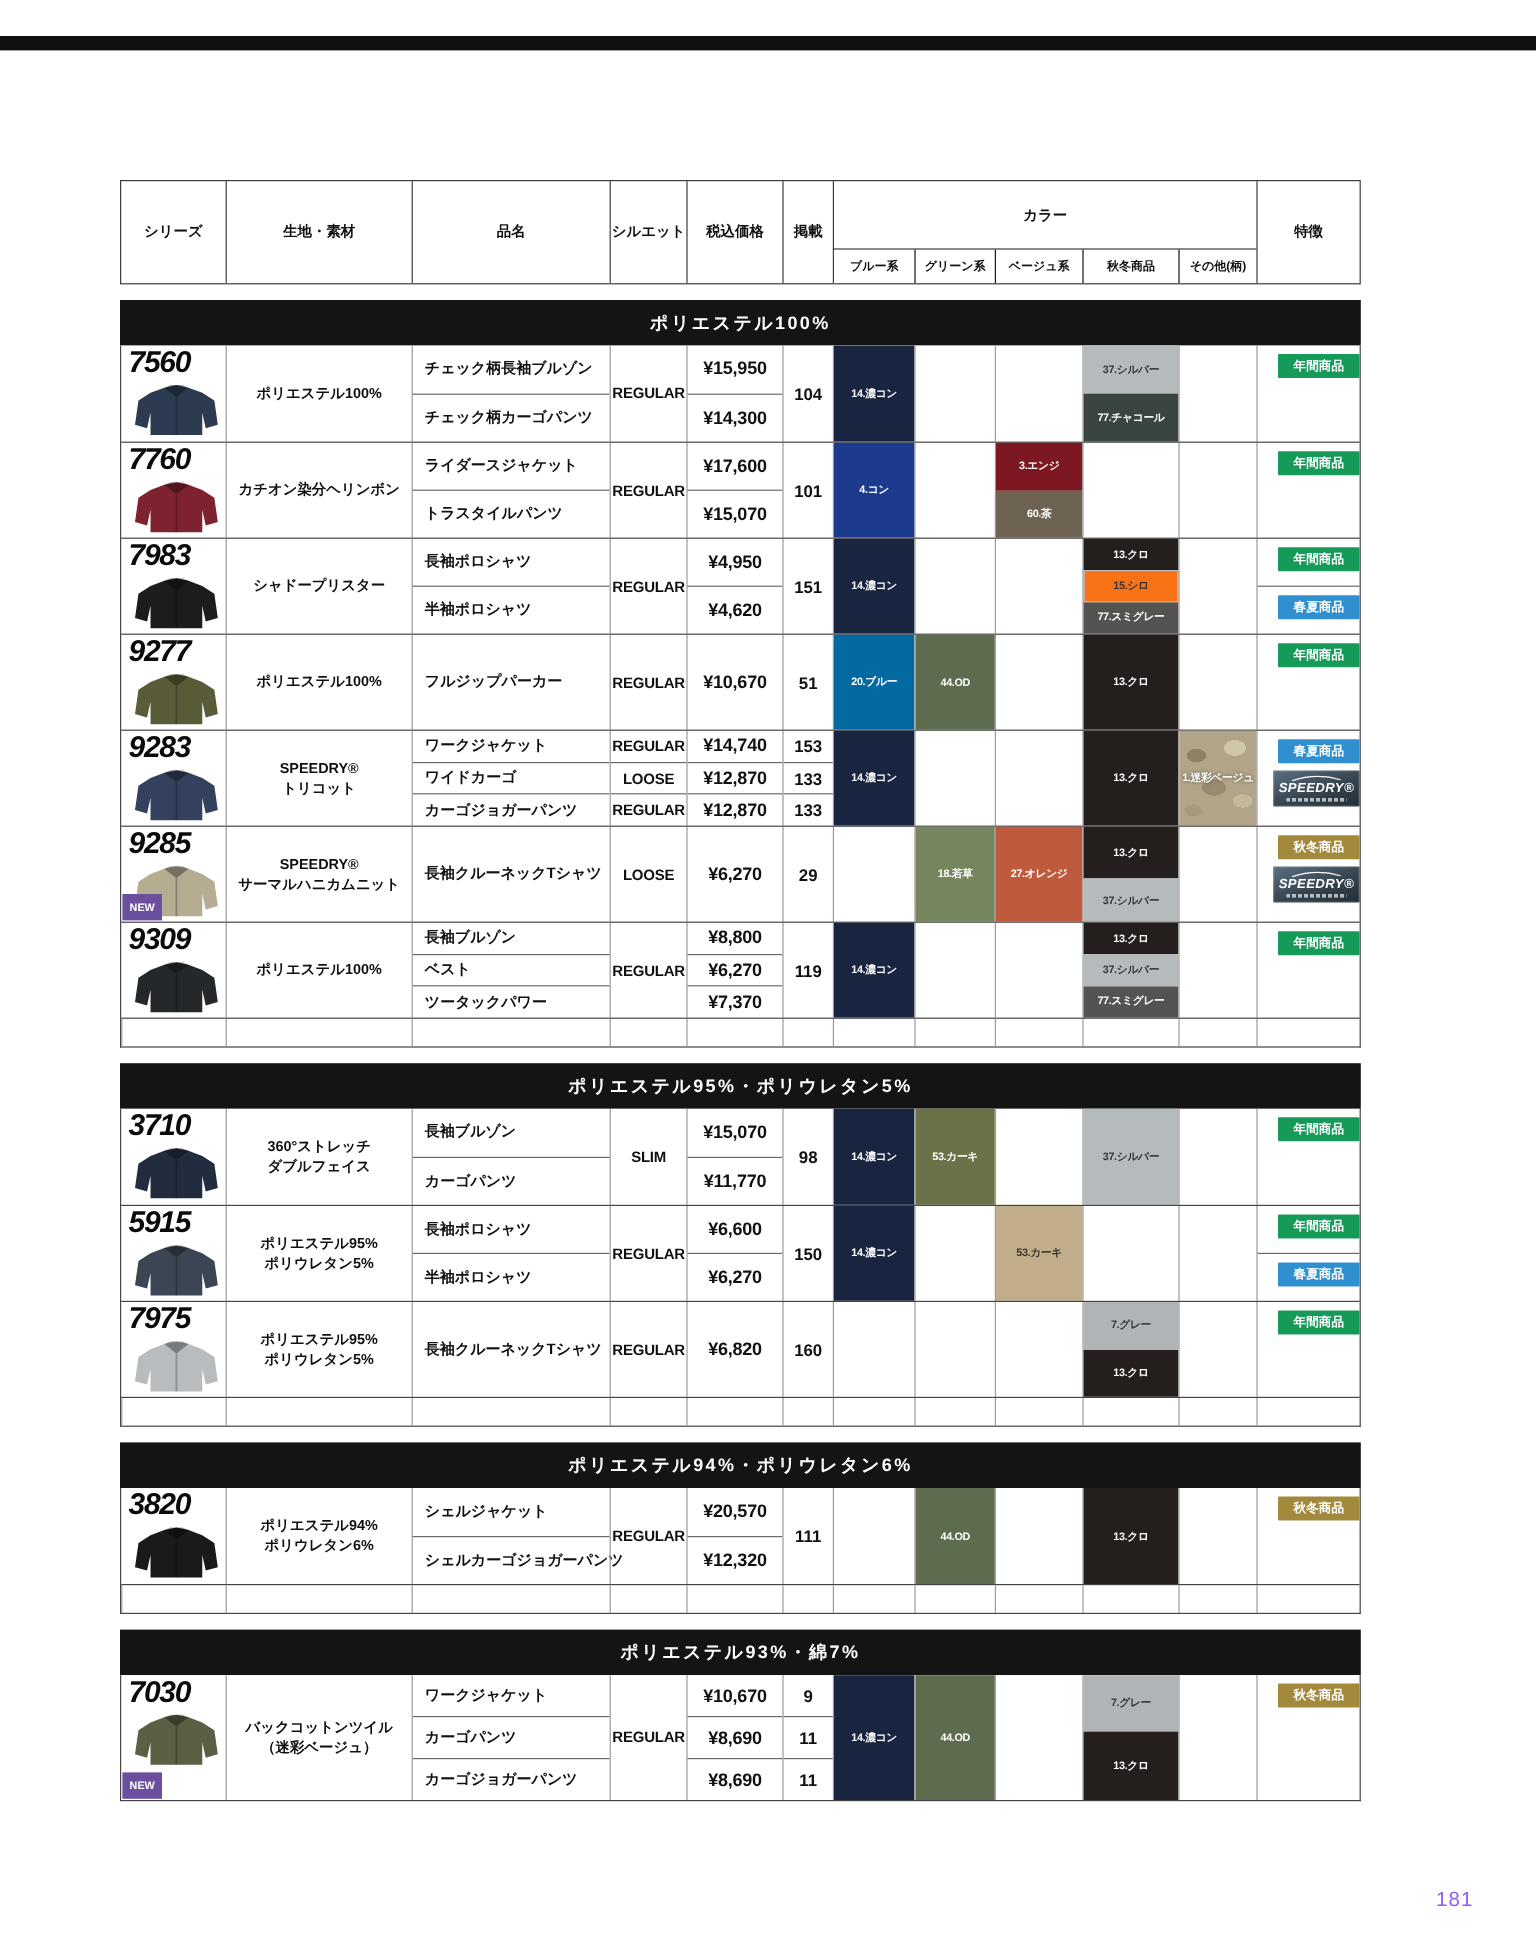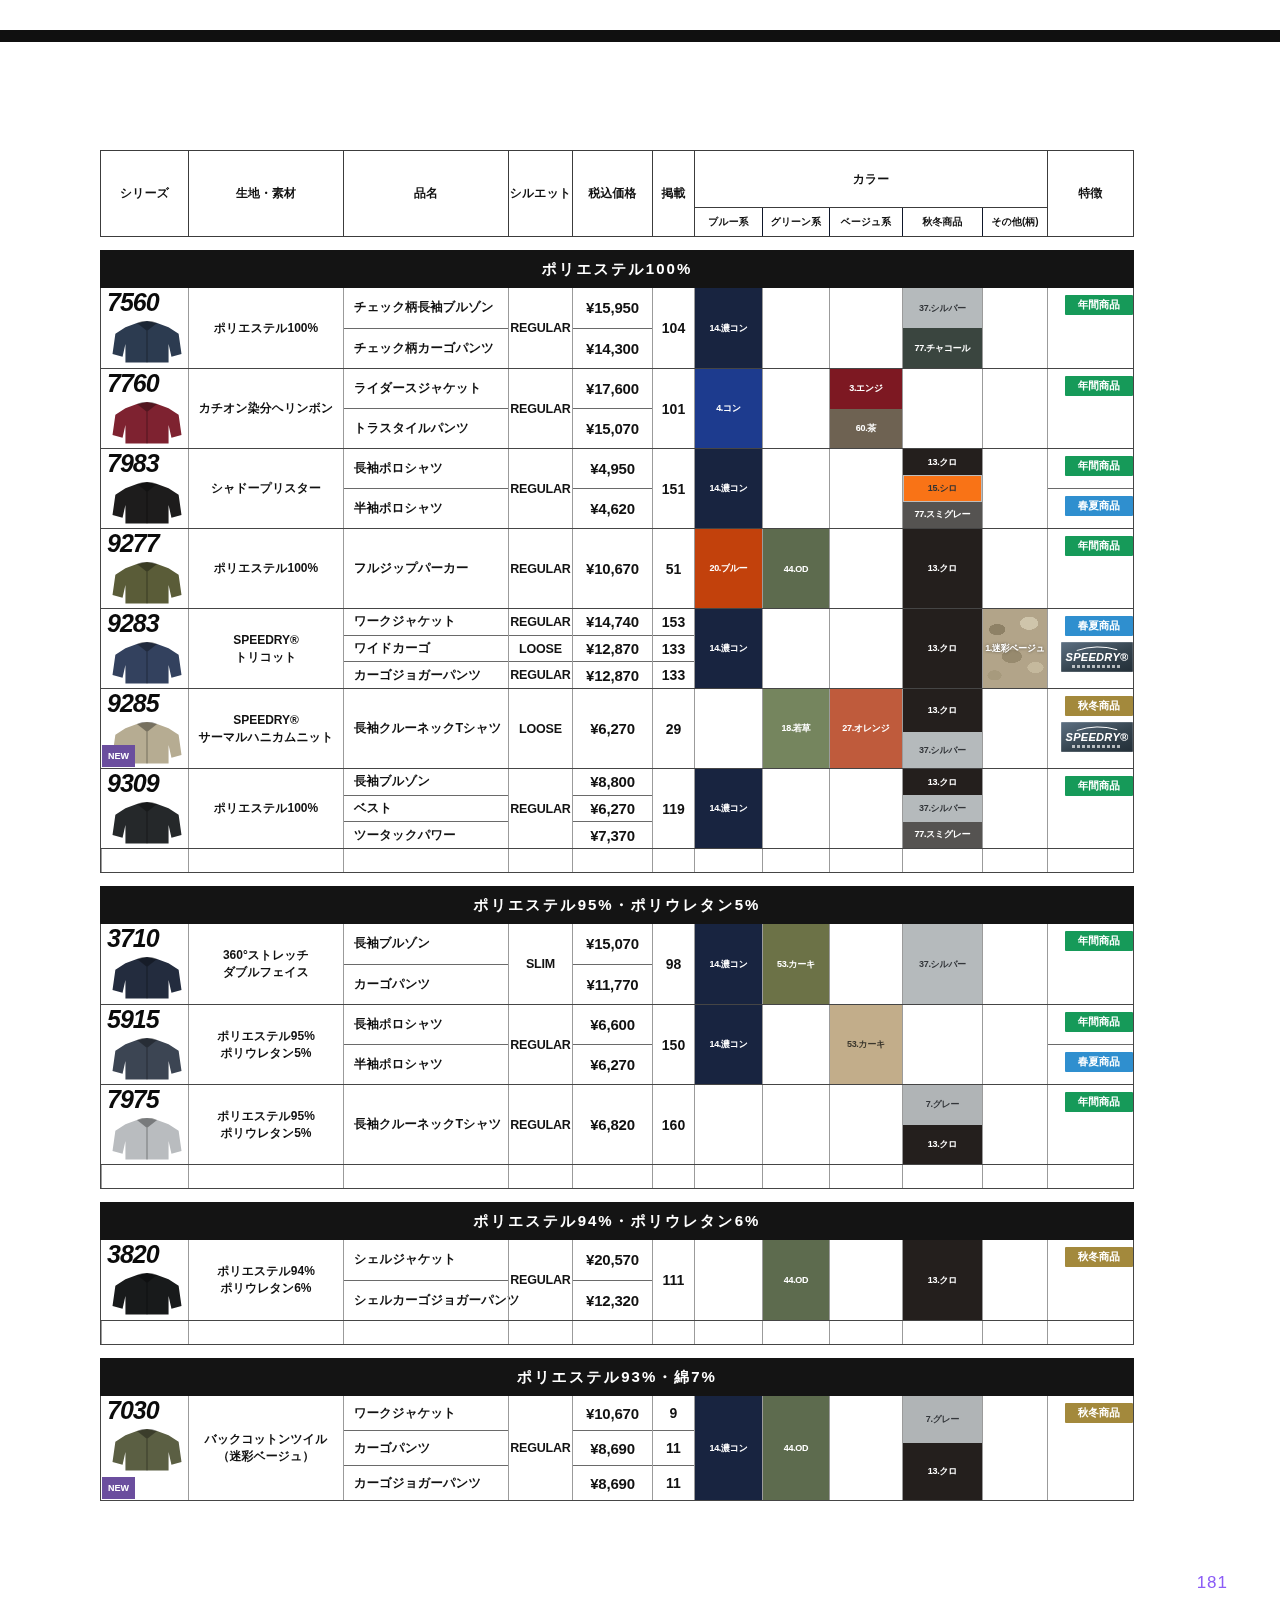--- a/index.html
+++ b/index.html
@@ -251,21 +251,21 @@
           <div class="cell center">
             <div class="sil-single">REGULAR</div>
           </div>
           <div class="cell stack">
             <div class="sub price-sub">¥10,670</div>
           </div>
           <div class="cell center">
             <div class="page-single">51</div>
           </div>
           <div class="cell swcol">
-            <div class="swatch" style="background: #c2410c; color: rgb(255, 255, 255);">20.ブルー</div>
+            <div class="swatch" style="background: #0369a1; color: rgb(255, 255, 255);">20.ブルー</div>
           </div>
           <div class="cell swcol">
             <div class="swatch" style="background: rgb(93, 107, 78); color: rgb(255, 255, 255);">44.OD</div>
           </div>
           <div class="cell swcol"></div>
           <div class="cell swcol">
             <div class="swatch" style="background: rgb(36, 31, 29); color: rgb(255, 255, 255);">13.クロ</div>
           </div>
           <div class="cell swcol"></div>
           <div class="cell feat-cell">

